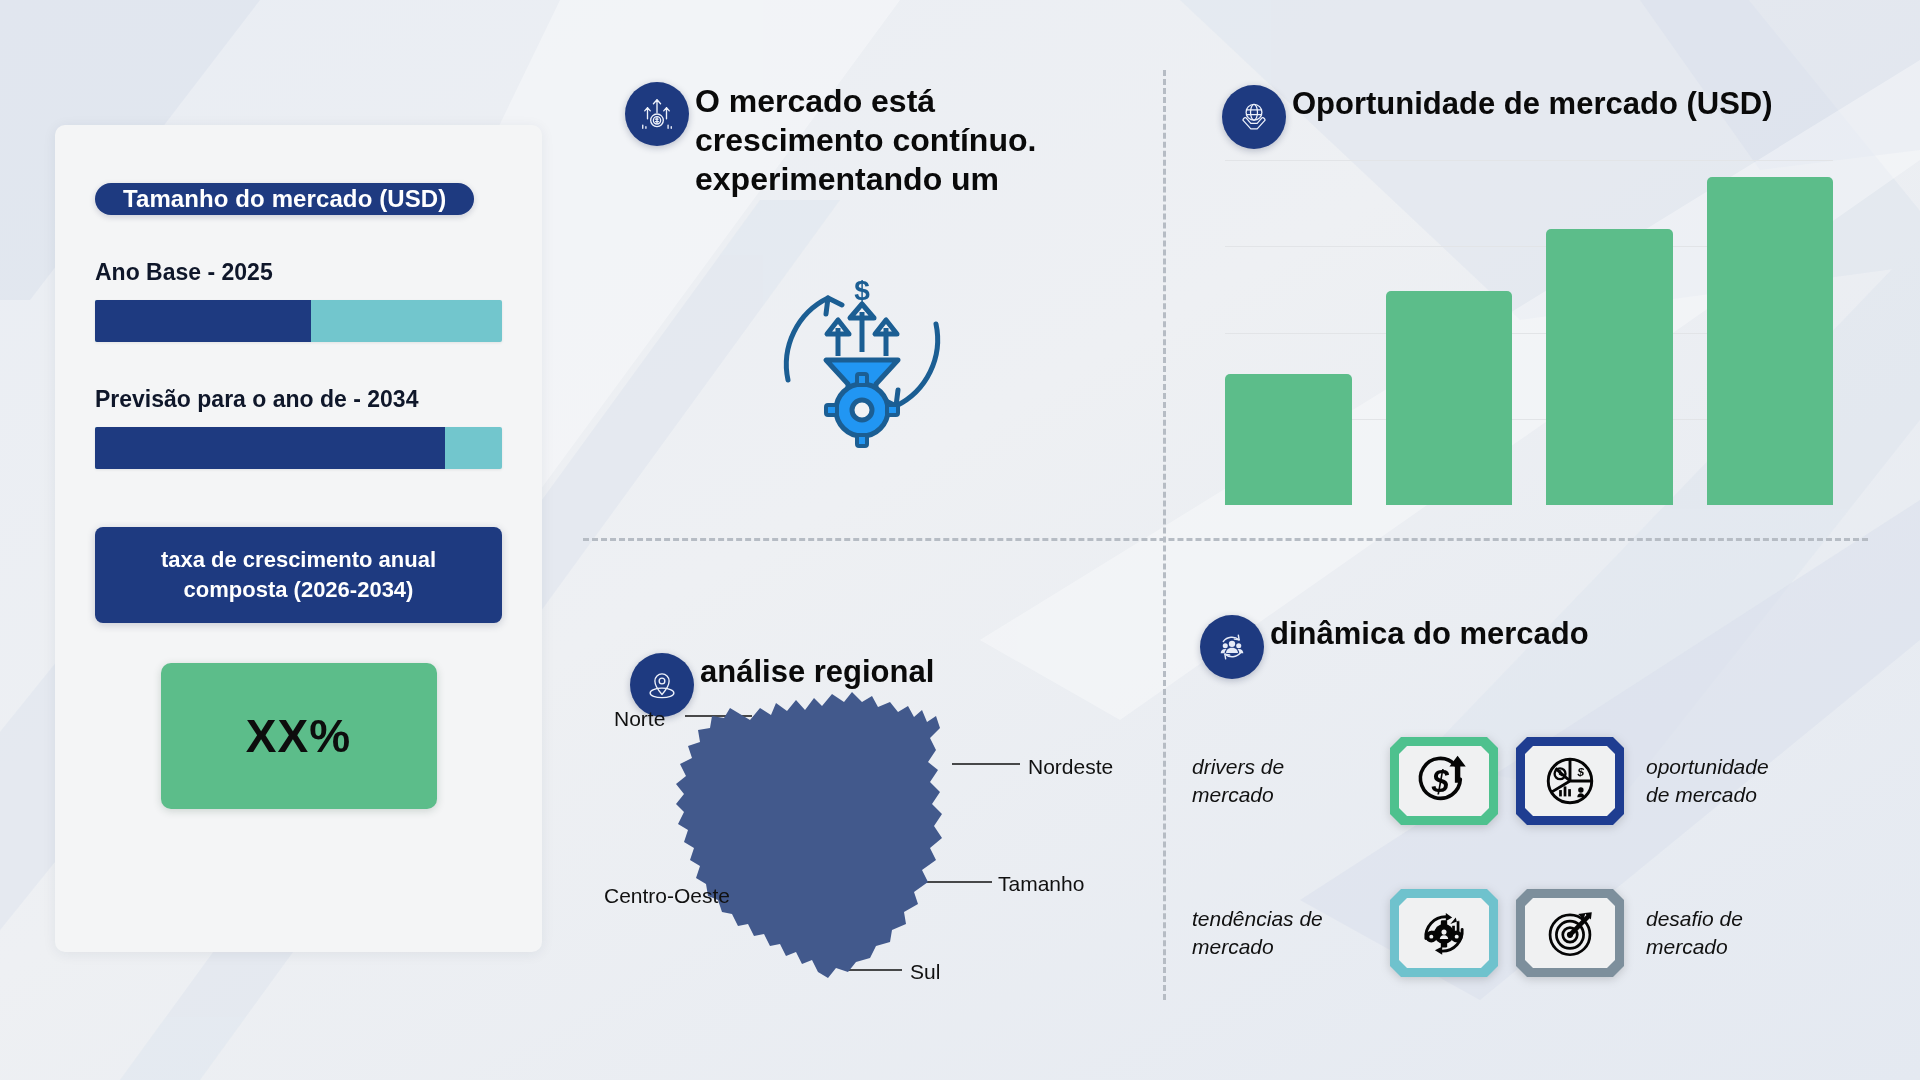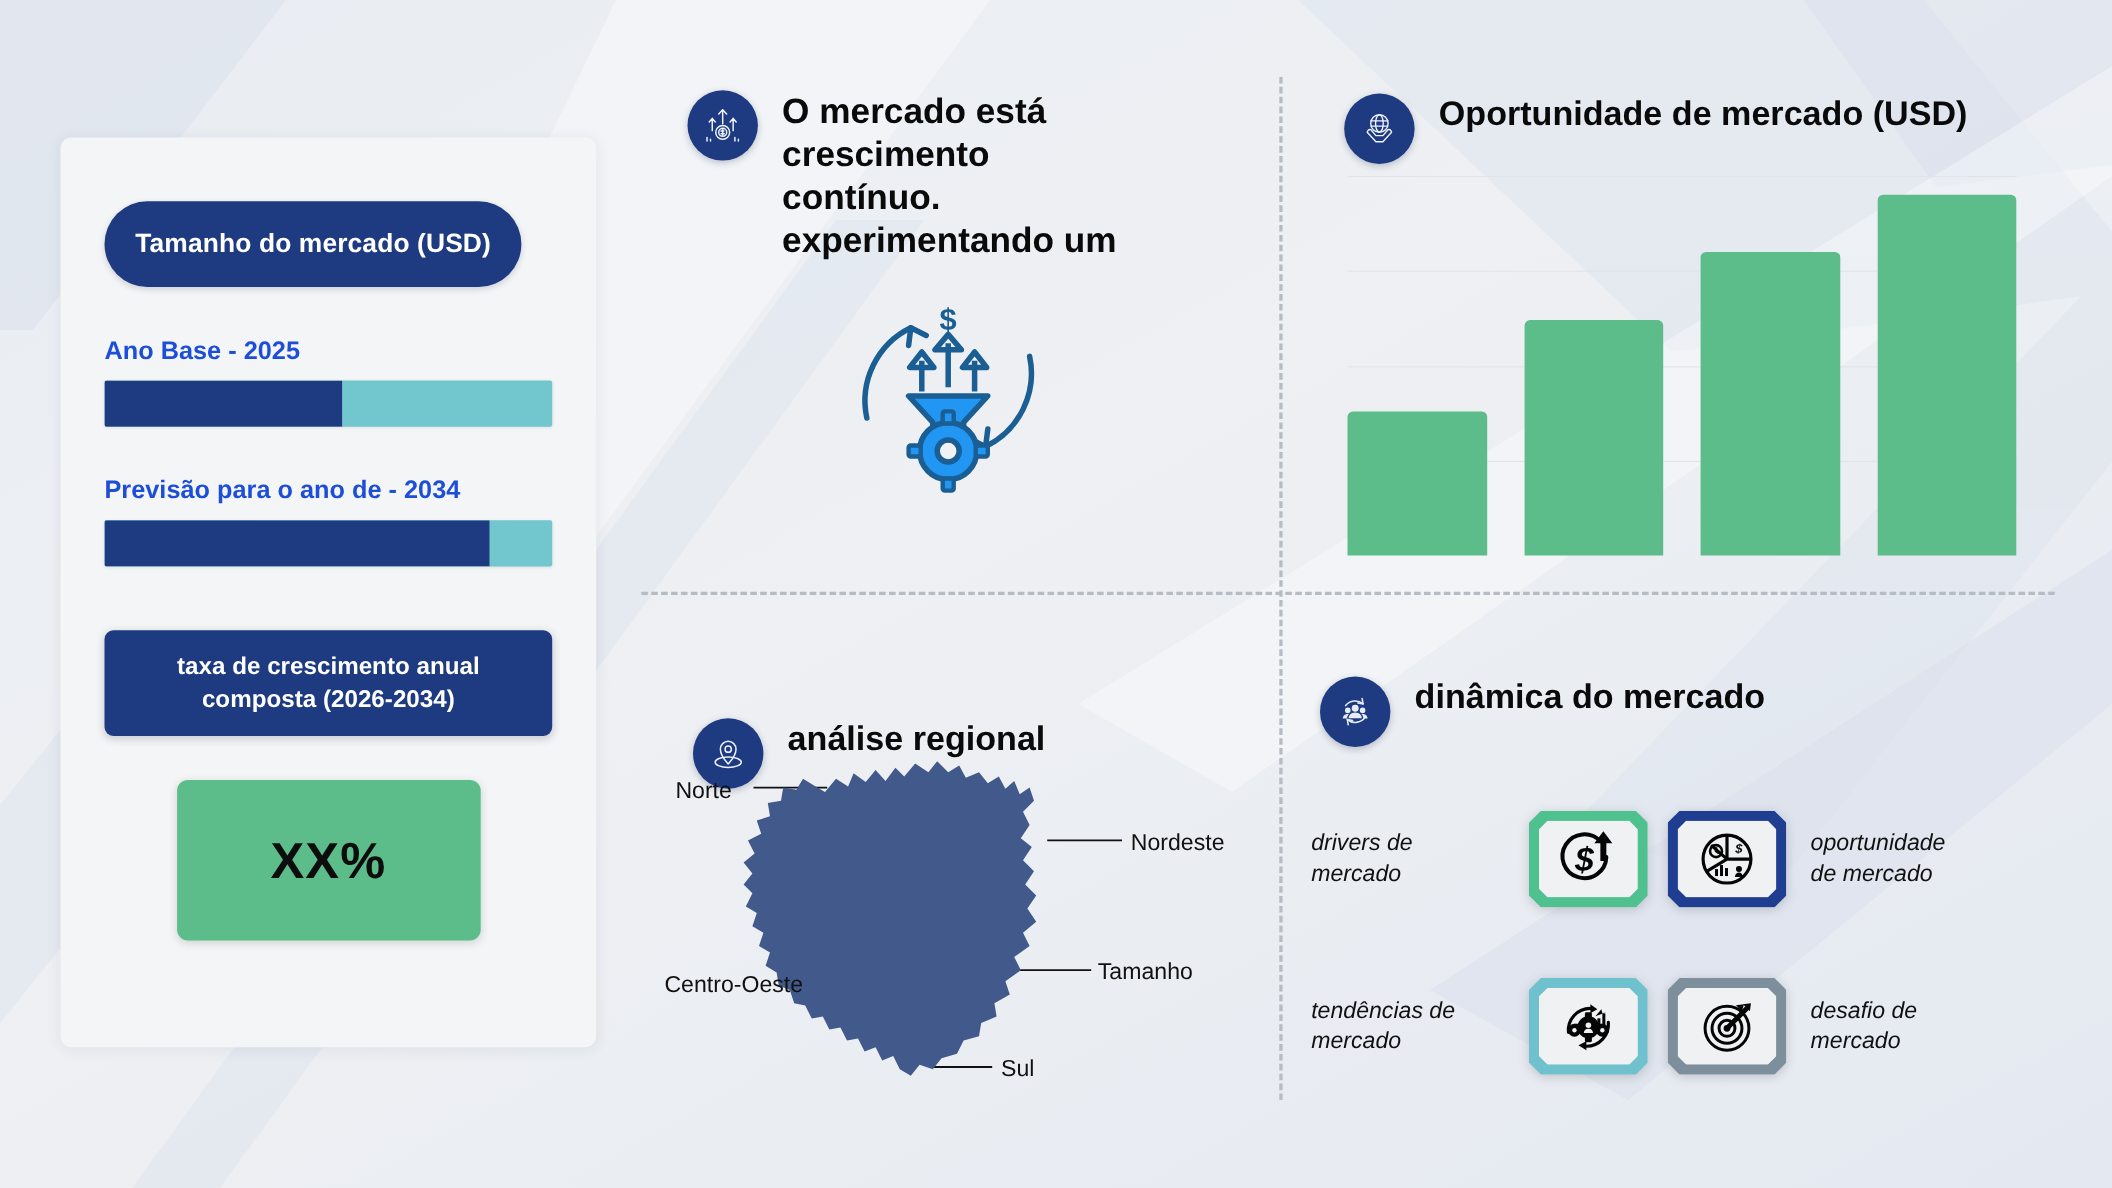--- a/index.html
+++ b/index.html
@@ -17,26 +17,26 @@
 
   
   .left-panel{
     position:absolute; left:55px; top:125px; width:487px; height:827px;
     background:#f4f5f6; border-radius:10px;
     box-shadow:0 2px 14px rgba(30,40,70,.07);
     padding:58px 40px 0 40px;
   }
   .pill{
     display:inline-block; background:#1e3a80; color:#fff;
-    border-radius:40px; padding:25px 28px;
+    border-radius:40px; padding:2px 28px;
     font-size:24px; font-weight:700; letter-spacing:.1px;
     box-shadow:0 2px 6px rgba(20,30,70,.18);
   }
   .ms-label{
-    margin-top:44px; font-size:23px; font-weight:700; color:#1d4ed8;
+    margin-top:44px; font-size:23px; font-weight:700; color:#0f172a;
   }
   .bar-track{
     margin-top:14px; height:42px; width:100%;
     background:#72c6cd; border-radius:2px; overflow:hidden;
     box-shadow:0 1px 3px rgba(0,0,0,.08);
   }
   .bar-fill{ height:100%; background:#1e3a80; }
   .cagr-box{
     margin-top:58px; background:#1e3a80; color:#fff; border-radius:8px;
     padding:18px 20px; text-align:center; line-height:1.36;
@@ -55,21 +55,21 @@
   .v-divider{
     position:absolute; left:1163px; top:70px; width:0; height:930px;
     border-left:3px dashed #b6bcc4;
   }
   .h-divider{
     position:absolute; left:583px; top:538px; width:1285px; height:0;
     border-top:3px dashed #b6bcc4;
   }
 
   
-  .sec-head{ position:absolute; display:flex; align-items:flex-start; gap:22px; }
+  .sec-head{ position:absolute; display:flex; align-items:flex-start; gap:6px; }
   .circ-icon{
     width:64px; height:64px; border-radius:50%;
     background:#1e3a80; flex:0 0 64px;
     display:flex; align-items:center; justify-content:center;
     box-shadow:0 2px 7px rgba(20,30,70,.25);
   }
   .sec-title{ font-size:32px; font-weight:700; color:#0a0a0a; line-height:1.22; }
   .sec-title.big{ font-size:31px;text-align:center; }
 
   

